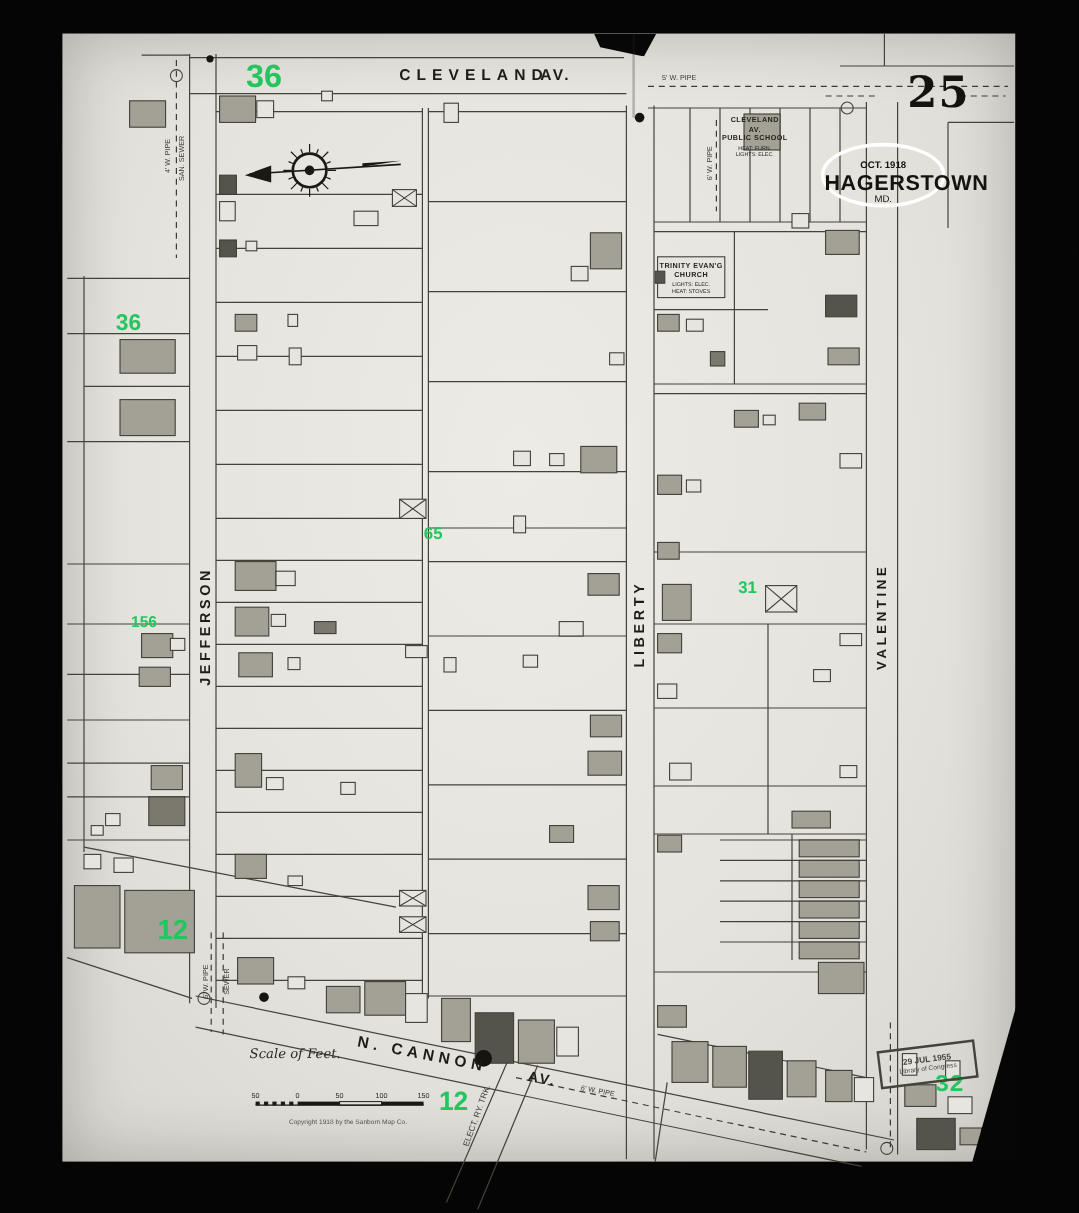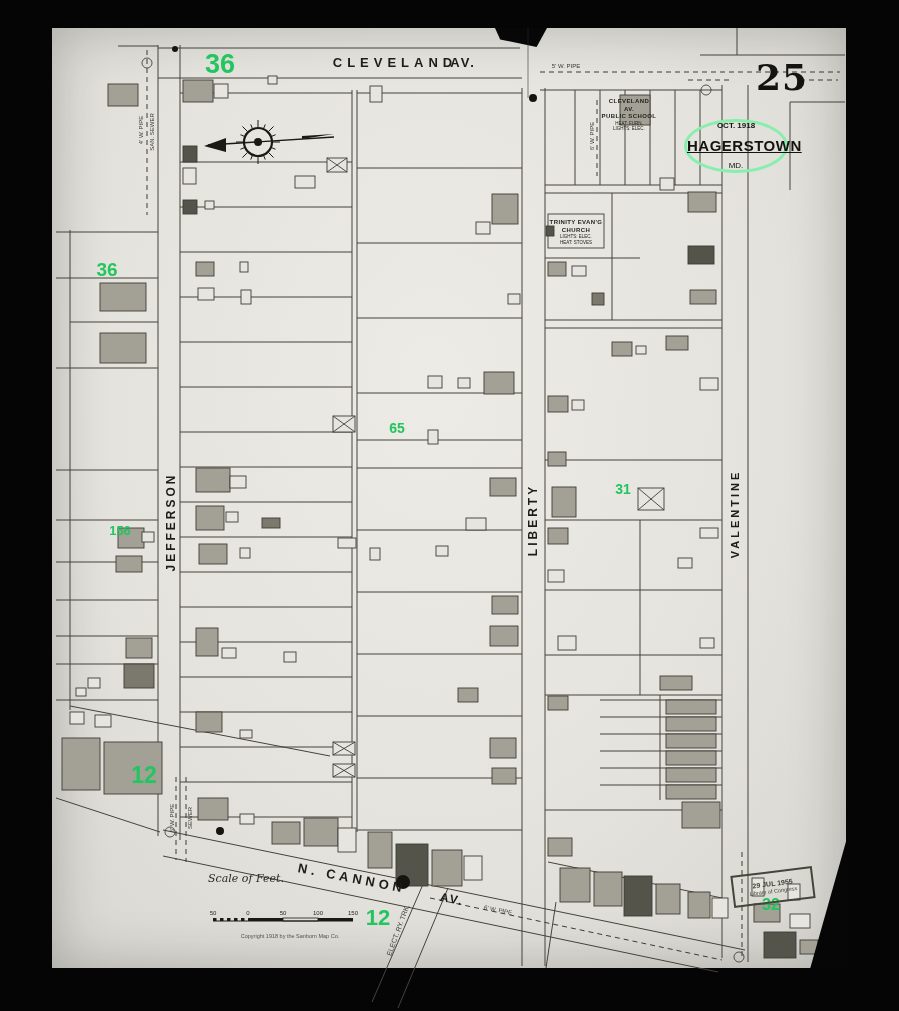--- a/index.html
+++ b/index.html
@@ -15,24 +15,24 @@
          clip-path:polygon(100% 0,100% 100%,0 100%);}
   svg.map{position:absolute;left:0;top:0;}
   .lbl{position:absolute;color:#23221c;white-space:nowrap;transform-origin:center;}
   .lbl.street{font-weight:bold;color:#1d1c17;}
   .lbl.block{font-weight:bold;color:#22c55e;}
   .lbl.tiny{color:#3c3b33;}
   .sheet-num{position:absolute;left:752px;top:56px;width:60px;text-align:center;
          font-family:"DejaVu Serif",serif;font-weight:bold;font-size:36px;color:#14130f;
          letter-spacing:1px;}
   .stamp-oval{position:absolute;left:684px;top:119px;width:98px;height:48px;
-         border:3px solid #86efac;border-radius:50%;text-align:center;color:#14130f;
-         display:flex;flex-direction:column;justify-content:space-between;line-height:1.05;}
+         border:3px solid #ffffff;border-radius:50%;text-align:center;color:#14130f;
+         display:flex;flex-direction:column;justify-content:flex-end;line-height:1.05;}
   .stamp-oval .s1{font-size:8px;font-weight:bold;}
-  .stamp-oval .s2{font-size:15px;font-weight:bold;letter-spacing:.5px;text-decoration:underline;}
+  .stamp-oval .s2{font-size:18px;font-weight:bold;letter-spacing:.5px;}
   .stamp-oval .s3{font-size:8px;font-weight:normal;}
   .loc-stamp{position:absolute;left:732px;top:871px;width:78px;height:28px;
          border:2px solid #45443a;transform:rotate(-7deg);text-align:center;color:#45443a;
          display:flex;flex-direction:column;justify-content:center;line-height:1.15;}
   .loc-stamp .l1{font-size:7px;font-weight:bold;}
   .loc-stamp .l2{font-size:5.5px;}
   .scale-caption{position:absolute;left:208px;top:872px;width:160px;text-align:left;
          font-family:"DejaVu Serif",serif;font-style:italic;font-size:11px;color:#2a2922;}
   .copyright{position:absolute;left:200px;top:933px;width:180px;text-align:center;
          font-size:5.5px;color:#55544a;}
@@ -334,26 +334,26 @@
       <span class="lbl tiny" style="left: 398px; top: 930px; font-size: 7px; letter-spacing: 0px; transform: translate(-50%, -50%) rotate(-70deg);">ELECT. RY. TRK.</span>
       <span class="lbl tiny" style="left: 566px; top: 66px; font-size: 6px; letter-spacing: 0px; transform: translate(-50%, -50%) rotate(0deg);">5' W. PIPE</span>
       <span class="lbl tiny" style="left: 592px; top: 136px; font-size: 6px; letter-spacing: 0px; transform: translate(-50%, -50%) rotate(-90deg);">6' W. PIPE</span>
       <span class="lbl tiny" style="left: 141px; top: 130px; font-size: 6px; letter-spacing: 0px; transform: translate(-50%, -50%) rotate(-90deg);">4' W. PIPE</span>
       <span class="lbl tiny" style="left: 152px; top: 132px; font-size: 6px; letter-spacing: 0px; transform: translate(-50%, -50%) rotate(-90deg);">SAN. SEWER</span>
       <span class="lbl tiny" style="left: 498px; top: 910px; font-size: 6px; letter-spacing: 0px; transform: translate(-50%, -50%) rotate(11deg);">6' W. PIPE</span>
       <span class="lbl tiny" style="left: 172px; top: 818px; font-size: 6px; letter-spacing: 0px; transform: translate(-50%, -50%) rotate(-90deg);">6' W. PIPE</span>
       <span class="lbl tiny" style="left: 190px; top: 818px; font-size: 6px; letter-spacing: 0px; transform: translate(-50%, -50%) rotate(-90deg);">SEWER</span>
       <span class="lbl block" style="left: 220px; top: 64px; font-size: 27px; letter-spacing: 0px; transform: translate(-50%, -50%) rotate(0deg);">36</span>
       <span class="lbl block" style="left: 107px; top: 270px; font-size: 19px; letter-spacing: 0px; transform: translate(-50%, -50%) rotate(0deg);">36</span>
-      <span class="lbl block" style="left: 120px; top: 518px; font-size: 13px; letter-spacing: 0px; transform: translate(-50%, -50%) rotate(0deg); margin-top: 12px;">156</span>
-      <span class="lbl block" style="left: 361px; top: 428px; font-size: 14px; letter-spacing: 0px; transform: translate(-50%, -50%) rotate(0deg); margin-left: 36px;">65</span>
+      <span class="lbl block" style="left: 120px; top: 518px; font-size: 13px; letter-spacing: 0px; transform: translate(-50%, -50%) rotate(0deg);">156</span>
+      <span class="lbl block" style="left: 361px; top: 444px; font-size: 14px; letter-spacing: 0px; transform: translate(-50%, -50%) rotate(0deg);">65</span>
       <span class="lbl block" style="left: 623px; top: 489px; font-size: 14px; letter-spacing: 0px; transform: translate(-50%, -50%) rotate(0deg);">31</span>
       <span class="lbl block" style="left: 144px; top: 775px; font-size: 23px; letter-spacing: 0px; transform: translate(-50%, -50%) rotate(0deg);">12</span>
       <span class="lbl block" style="left: 378px; top: 918px; font-size: 22px; letter-spacing: 0px; transform: translate(-50%, -50%) rotate(0deg);">12</span>
-      <span class="lbl block" style="left: 771px; top: 905px; font-size: 16px; letter-spacing: 0px; transform: translate(-50%, -50%) rotate(0deg);">32</span>
+      <span class="lbl block" style="left: 791px; top: 905px; font-size: 20px; letter-spacing: 0px; transform: translate(-50%, -50%) rotate(0deg); font-family: Liberation Mono, monospace;">32</span>
     </div>
 
   <div class="sheet-num">25</div>
 
   <div class="stamp-oval">
     <div class="s1">OCT. 1918</div>
     <div class="s2">HAGERSTOWN</div>
     <div class="s3">MD.</div>
   </div>
 

